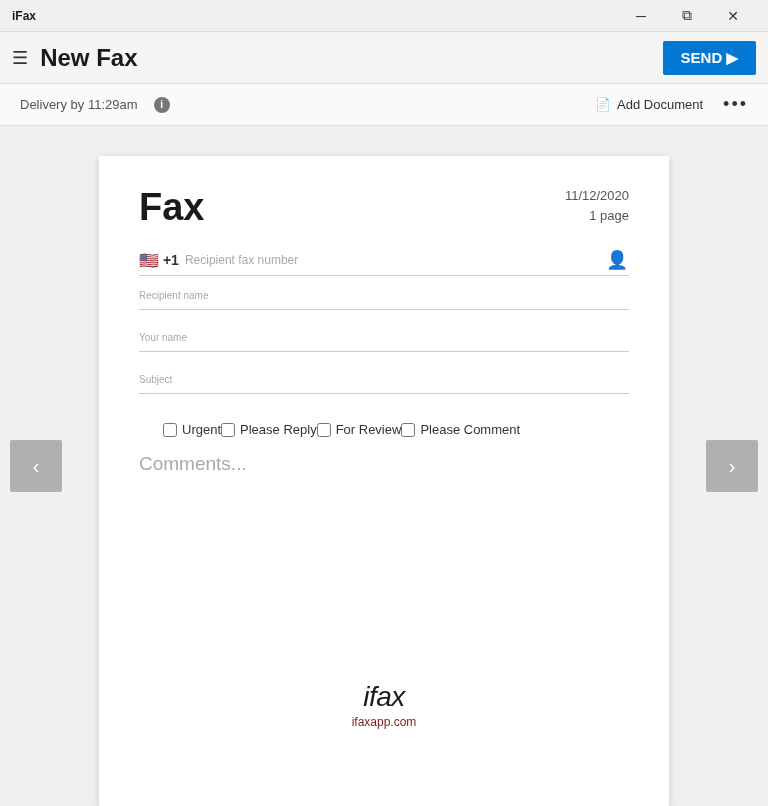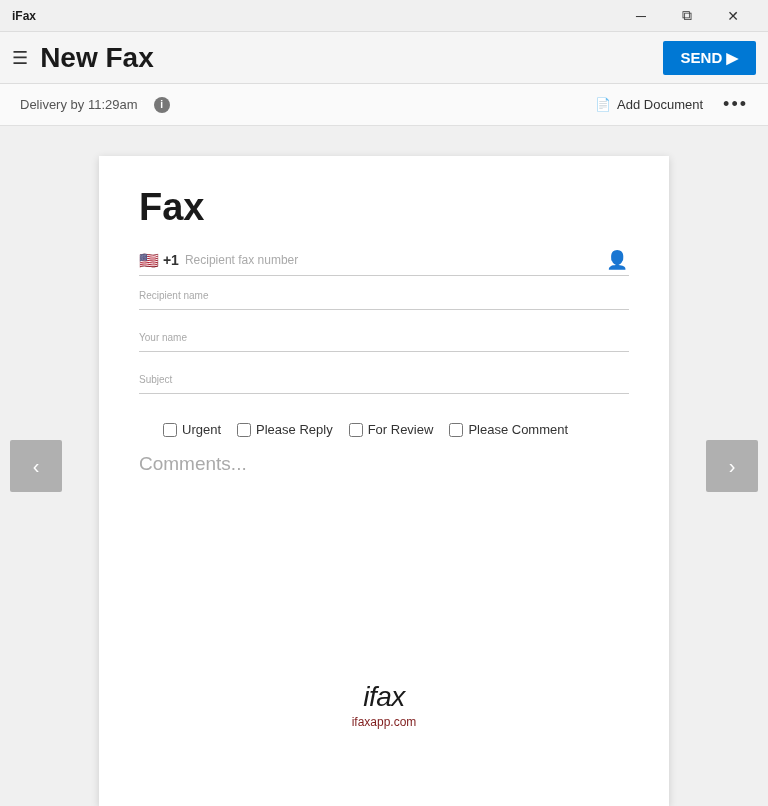--- a/index.html
+++ b/index.html
@@ -53,21 +53,21 @@
       padding: 0 12px;
       border-bottom: 1px solid #ddd;
       gap: 12px;
     }
     .hamburger-icon {
       font-size: 18px;
       color: #333;
       cursor: pointer;
     }
     .header-title {
-      font-size: 28px;
+      font-size: 24px;
       font-weight: 600;
       color: #1a1a1a;
       flex: 1;
     }
     .send-btn {
       background: #0078d4;
       color: white;
       border: none;
       padding: 8px 18px;
       font-size: 15px;
@@ -240,21 +240,20 @@
     .contact-icon {
       color: #888;
       font-size: 18px;
       cursor: pointer;
     }
 
     
     .checkboxes-row {
       display: flex;
       align-items: center;
-      gap: 16px;
       margin: 14px 0 16px;
       flex-wrap: nowrap;
       padding-left: 24px;
     }
     .checkbox-item {
       display: flex;
       align-items: center;
       gap: 5px;
       font-size: 13px;
       color: #333;
@@ -340,20 +339,24 @@
 
 <div class="main-content">
 
   <button class="nav-arrow left">‹</button>
 
   <div class="fax-document">
 
     
     <div class="fax-header">
       <span class="fax-title">Fax</span>
+      <div class="fax-date-info">
+        <div>11/12/2020</div>
+        <div>1 page</div>
+      </div>
     </div>
 
     
     <div class="recipient-fax-row">
       <div class="flag-prefix">
         <span class="flag-emoji">🇺🇸</span>
         <span>+1</span>
       </div>
       <input class="recipient-fax-input" type="text" placeholder="Recipient fax number" style="">
       <span class="contact-icon">👤</span>

